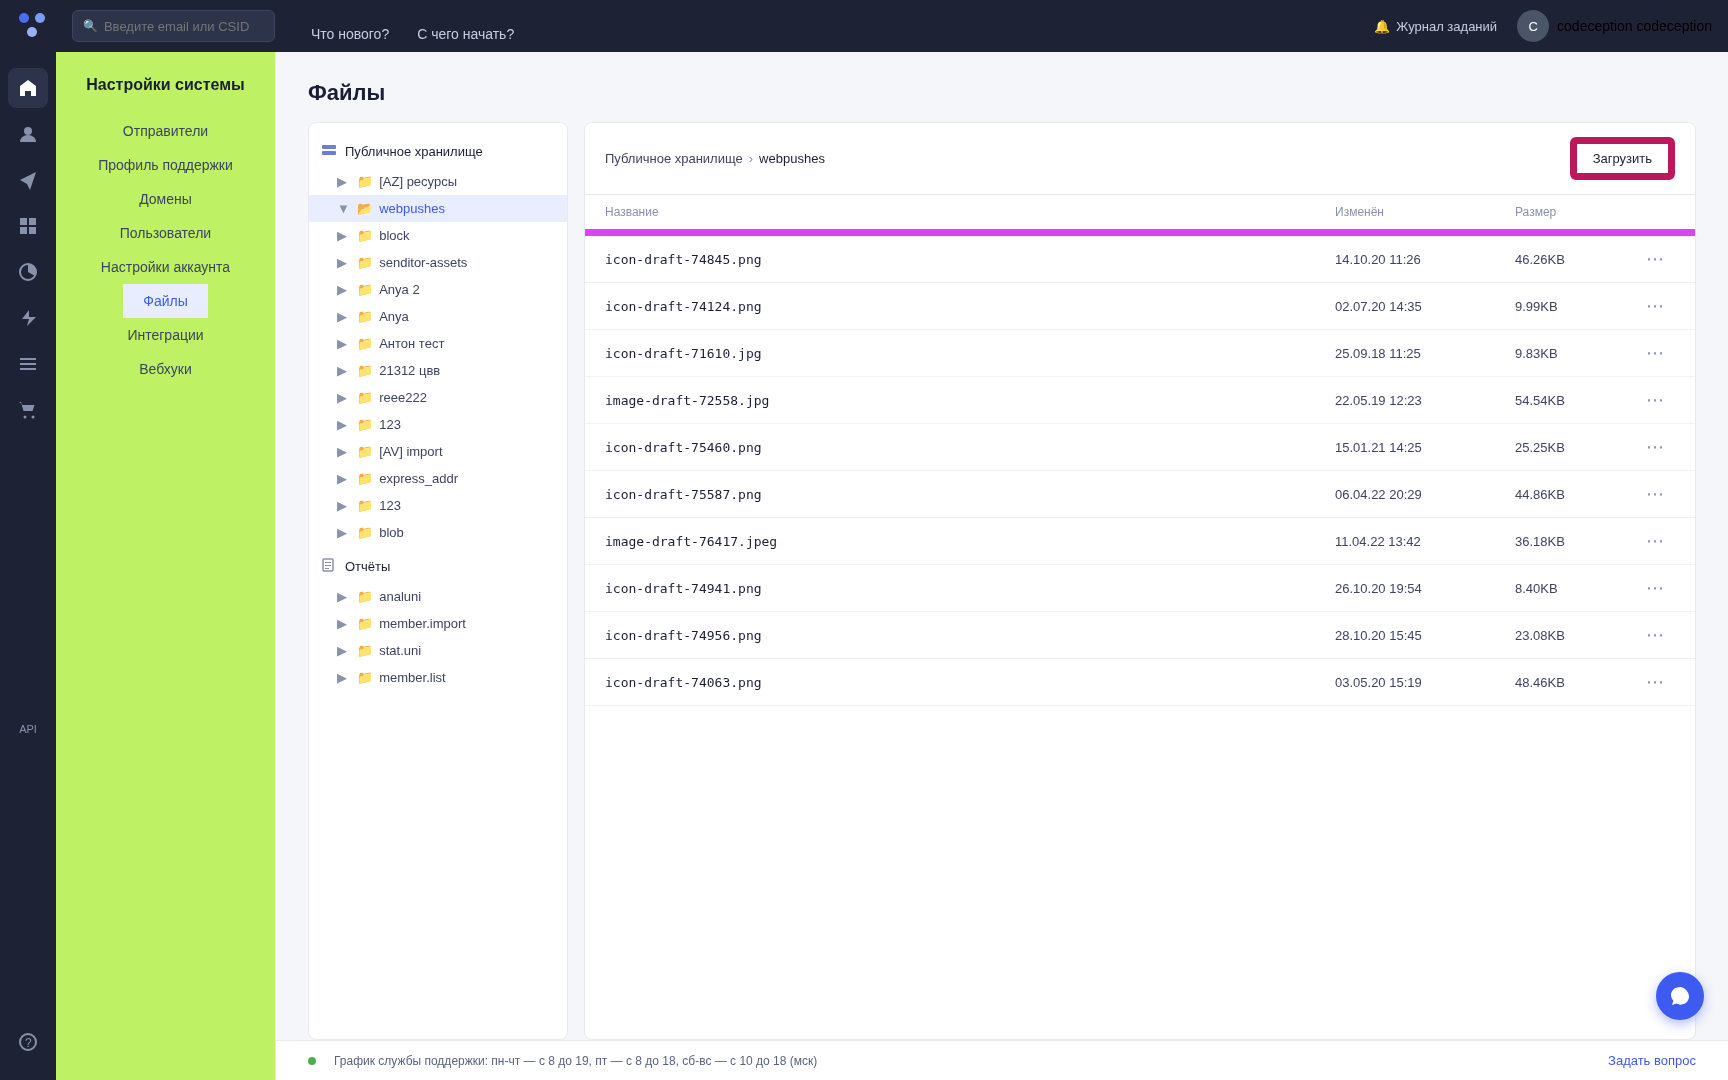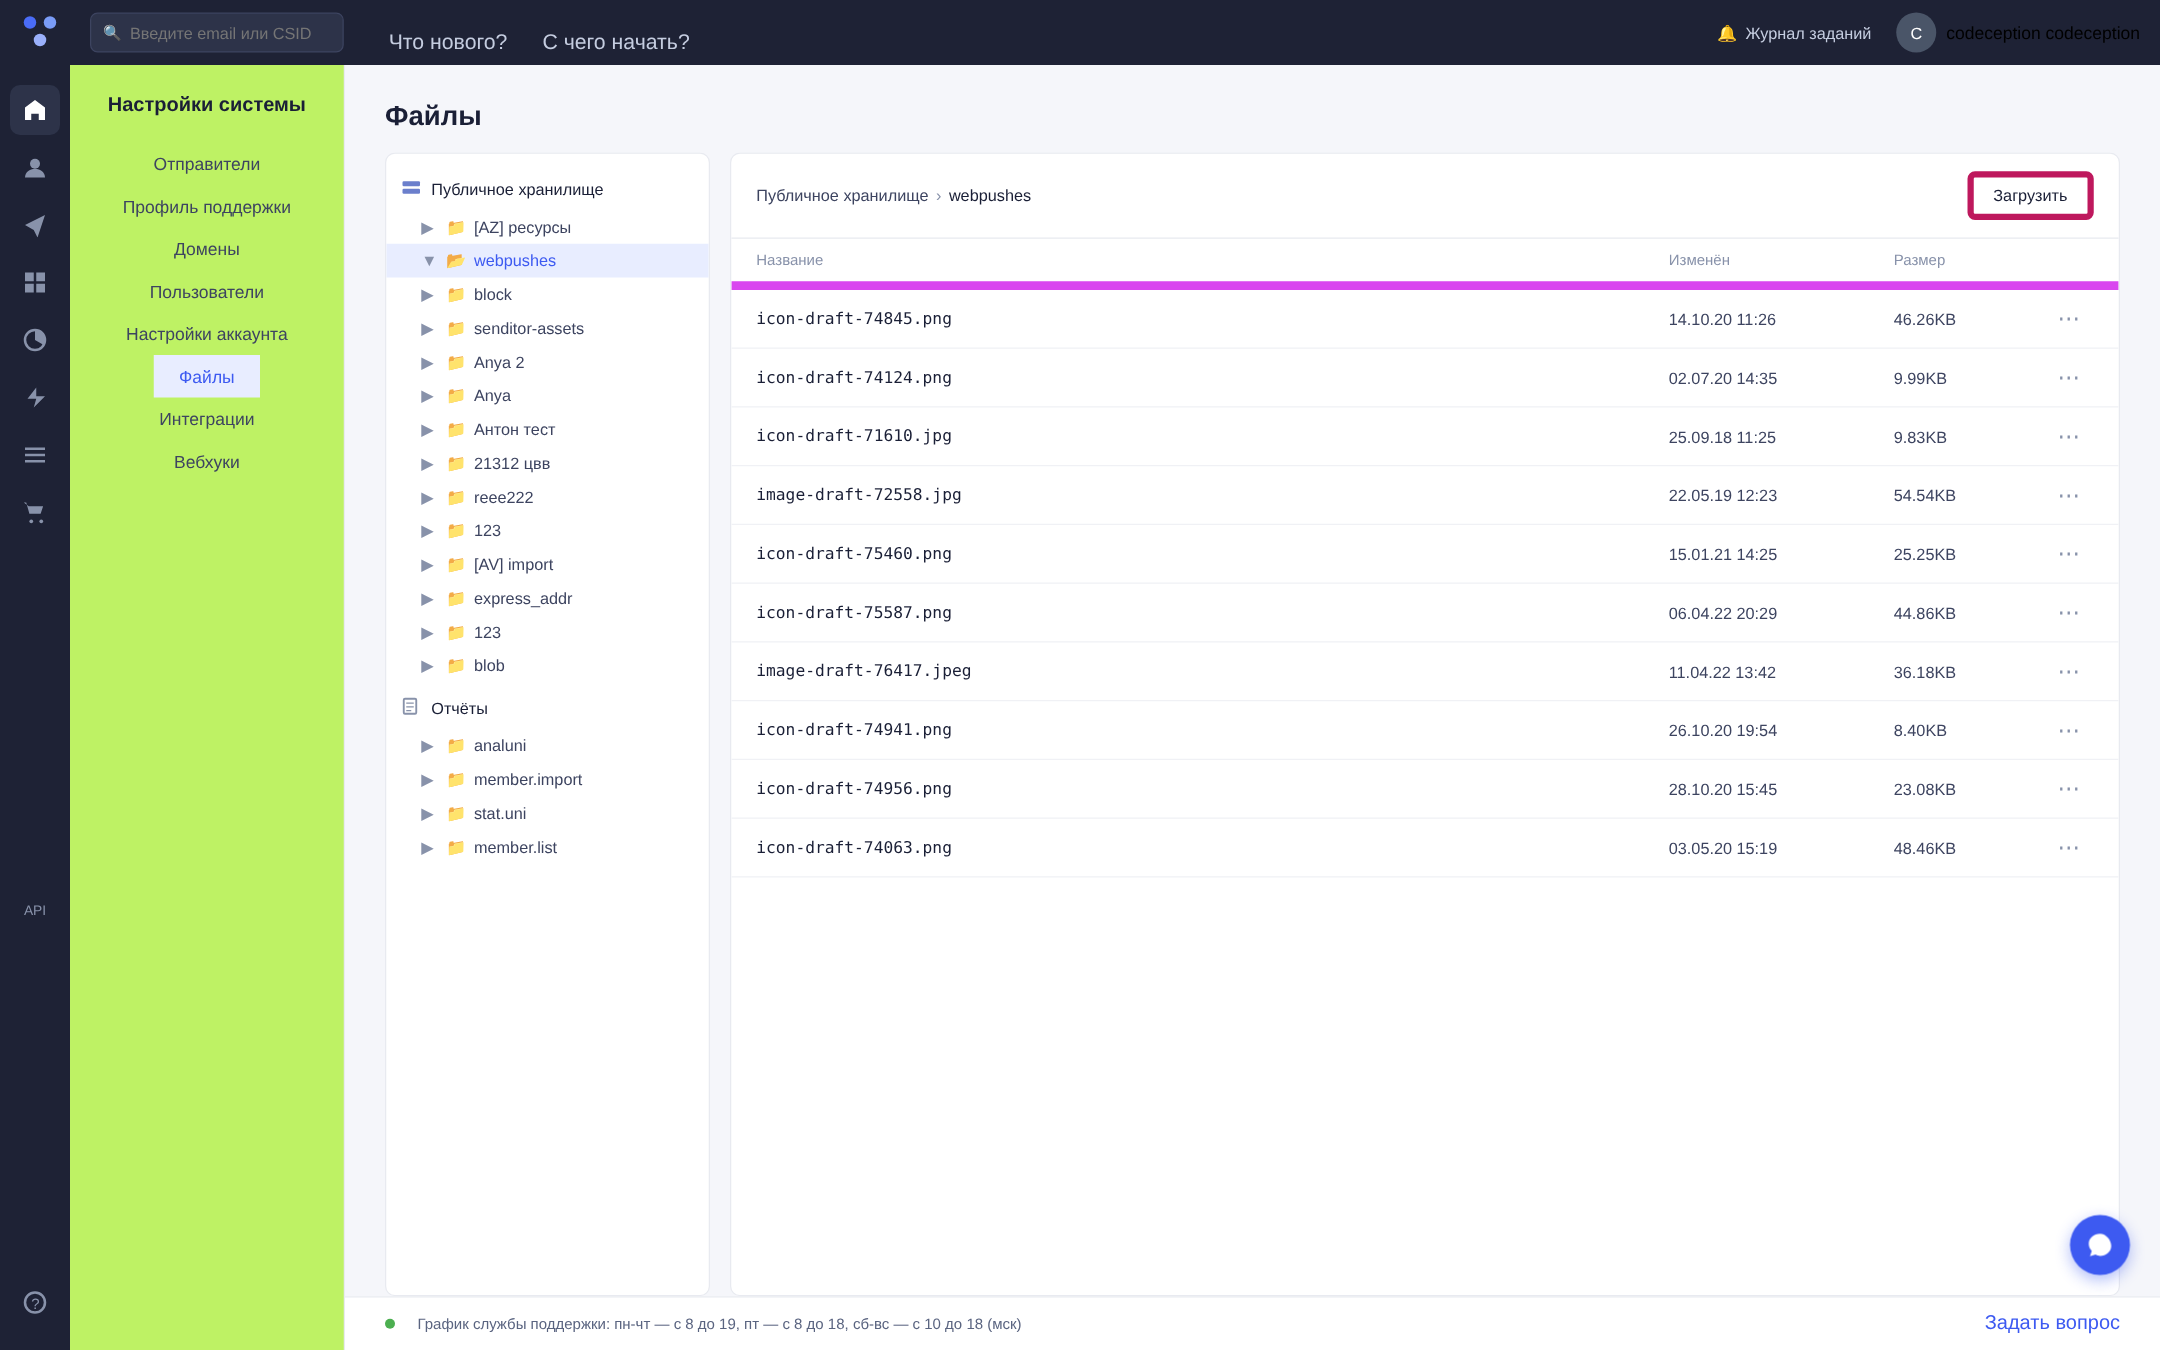--- a/index.html
+++ b/index.html
@@ -35,21 +35,21 @@
       color: #8892aa;
       font-size: 13px;
       width: 160px;
     }
     .topnav-nav { display: flex; gap: 4px; margin-left: 8px; }
     .topnav-nav-item {
       color: #c5cde0;
       padding: 6px 12px;
       border-radius: 6px;
       cursor: pointer;
-      font-size: 17px;
+      font-size: 14px;
       margin-top: 16px;
     }
     .topnav-right { margin-left: auto; display: flex; align-items: center; gap: 20px; }
     .topnav-journal { display: flex; align-items: center; gap: 6px; color: #c5cde0; cursor: pointer; font-size: 13px; }
     .topnav-user { display: flex; align-items: center; gap: 8px; cursor: pointer; }
     .topnav-avatar {
       width: 32px; height: 32px; border-radius: 50%;
       background: #4a5568;
       display: flex; align-items: center; justify-content: center;
       color: #fff; font-size: 13px;
@@ -196,21 +196,21 @@
       align-items: center;
       gap: 6px;
       color: #3d4460;
       font-size: 13px;
       flex: 1;
     }
     .breadcrumb .sep { color: #8892aa; }
     .breadcrumb .current { color: #1a1f36; font-weight: 500; }
     .upload-btn {
       background: #fff;
-      border: 5px solid #be185d;
+      border: 7px solid #be185d;
       border-radius: 6px;
       padding: 7px 16px;
       font-size: 13px;
       color: #1a1f36;
       cursor: pointer;
       font-weight: 500;
     }
     .file-table { flex: 1; overflow-y: auto; }
     .file-table-header {
       display: grid;
@@ -241,21 +241,21 @@
       padding: 12px 32px;
       display: flex;
       align-items: center;
       justify-content: space-between;
       font-size: 12px;
       color: #5a6480;
       flex-shrink: 0;
     }
     .footer-status { display: flex; align-items: center; gap: 18px; }
     .status-dot { width: 8px; height: 8px; border-radius: 50%; background: #4caf50; flex-shrink: 0; }
-    .footer-link { color: #3d5af1; cursor: pointer; font-size: 16px; }
+    .footer-link { color: #3d5af1; cursor: pointer; font-size: 13px; }
 
     
     .chat-btn {
       position: fixed;
       bottom: 60px;
       right: 24px;
       width: 48px; height: 48px;
       background: #3d5af1;
       border-radius: 50%;
       display: flex; align-items: center; justify-content: center;

